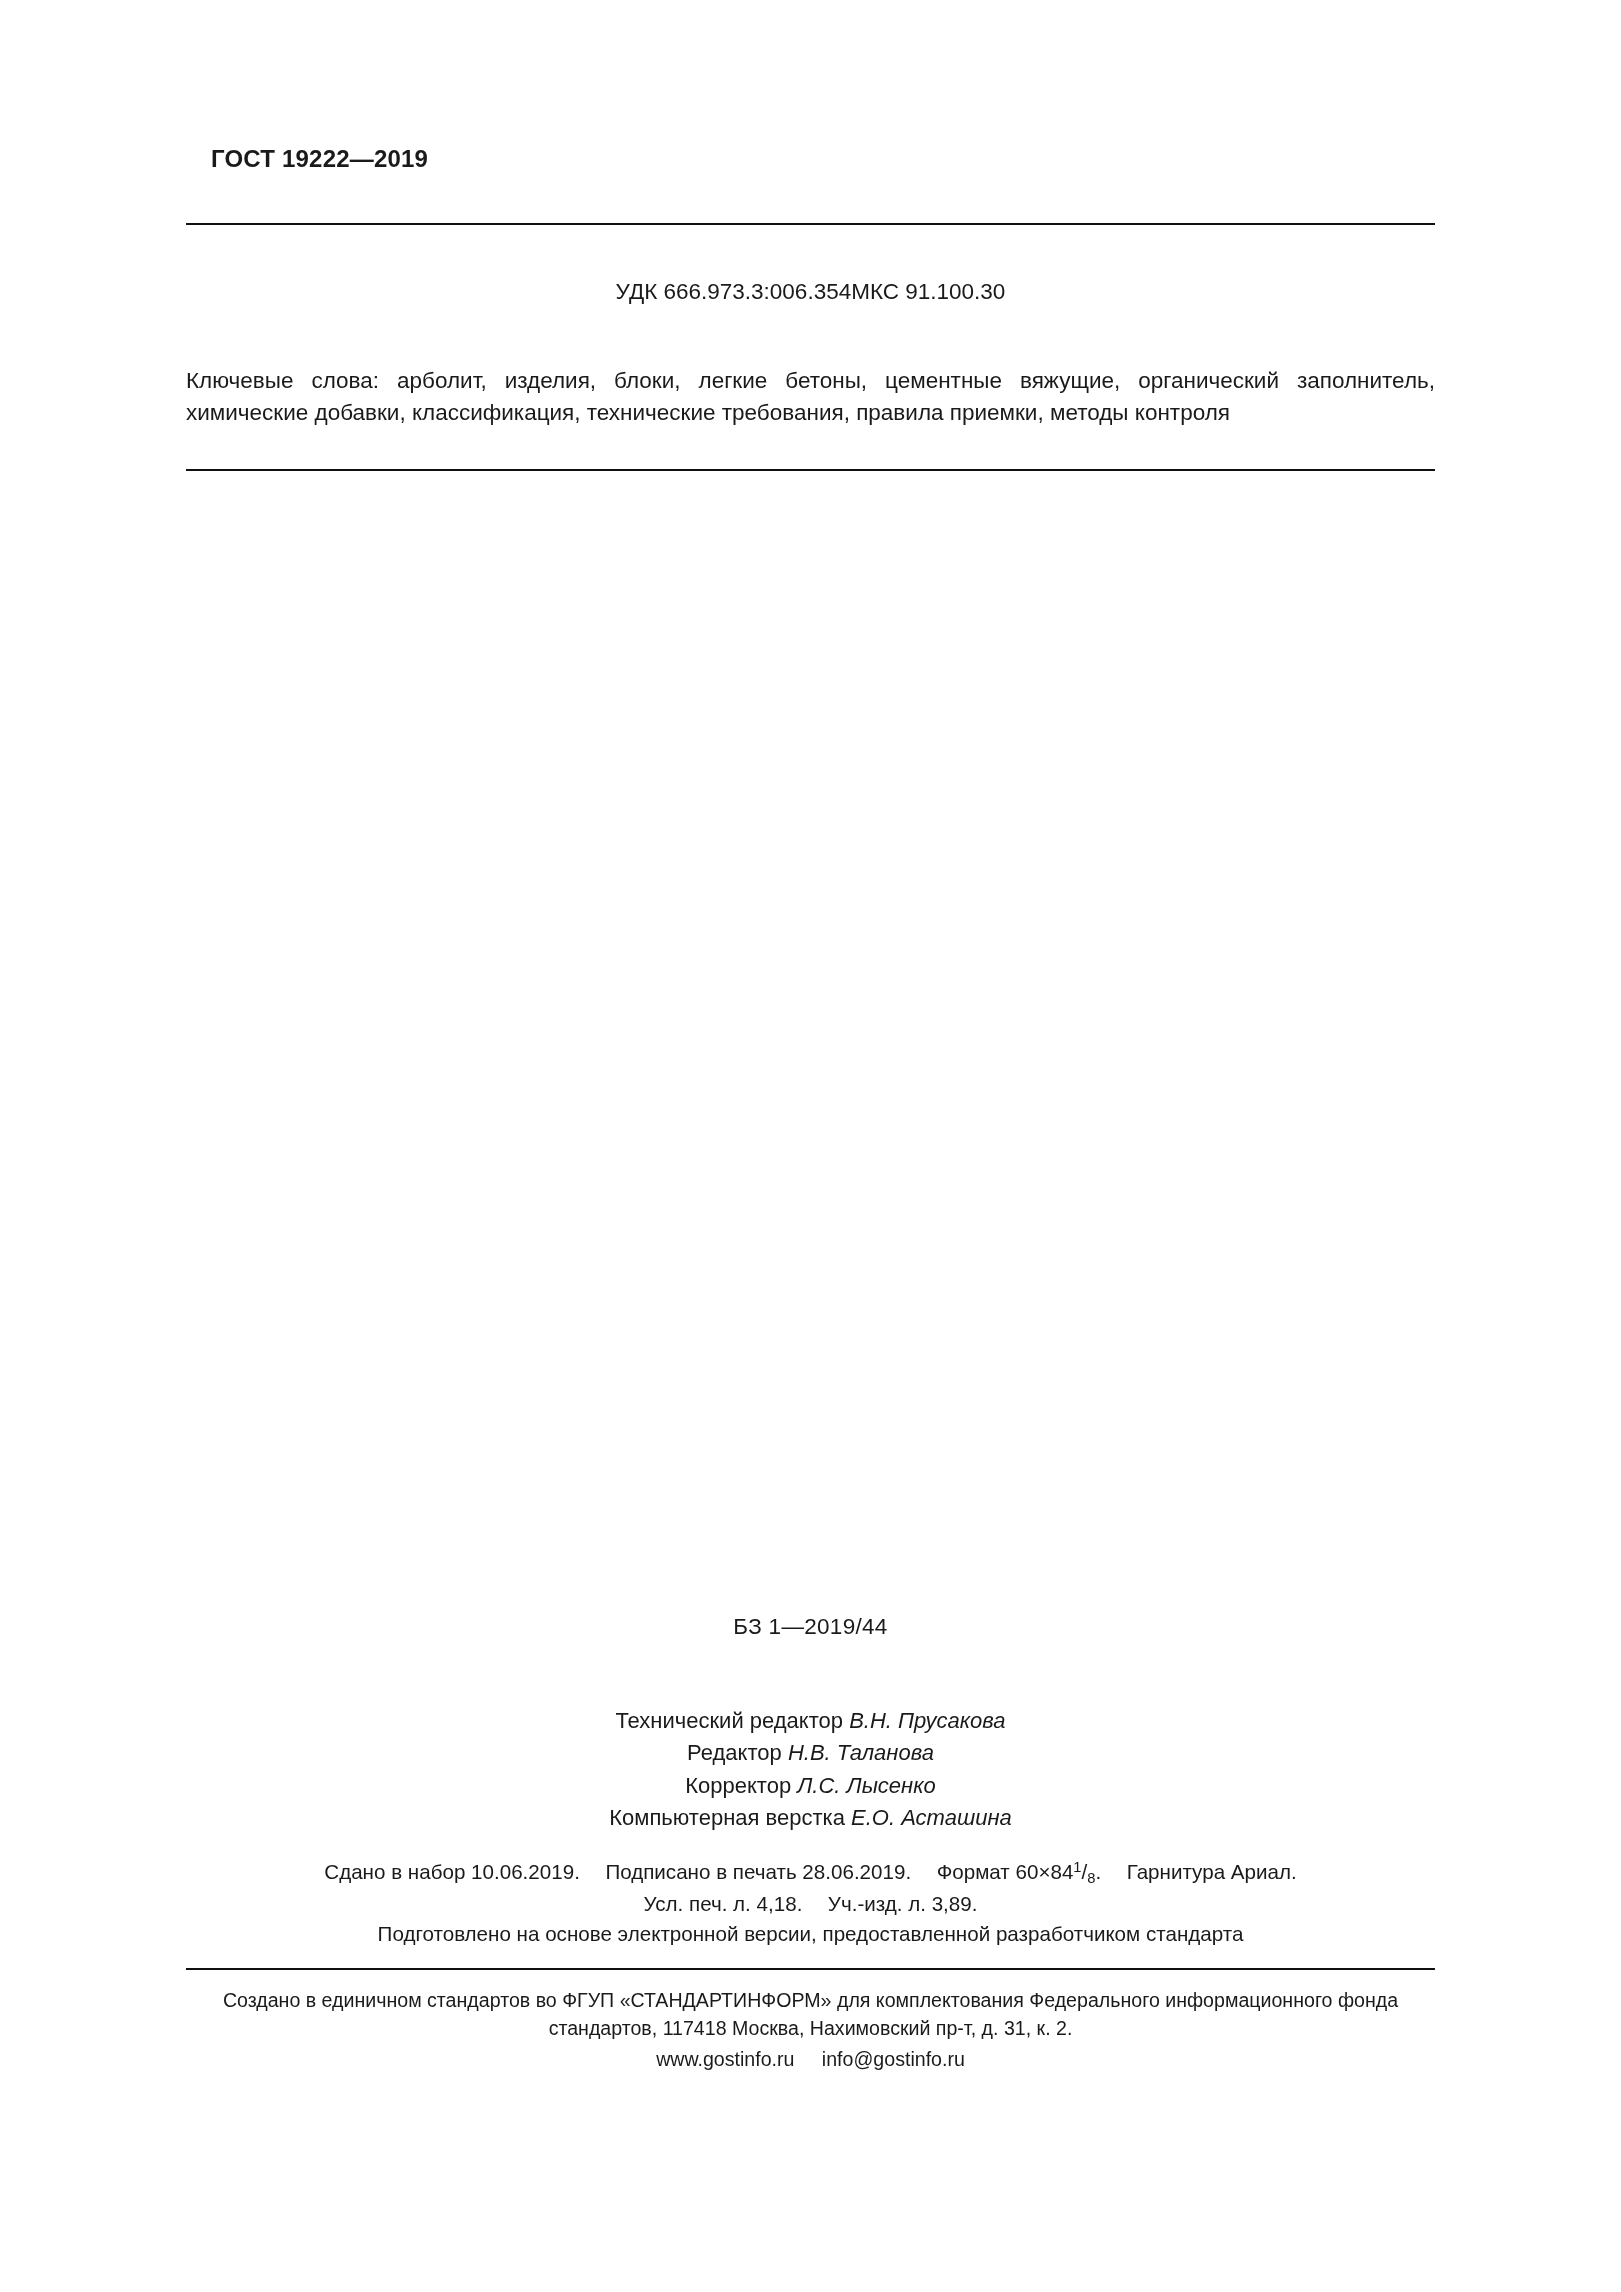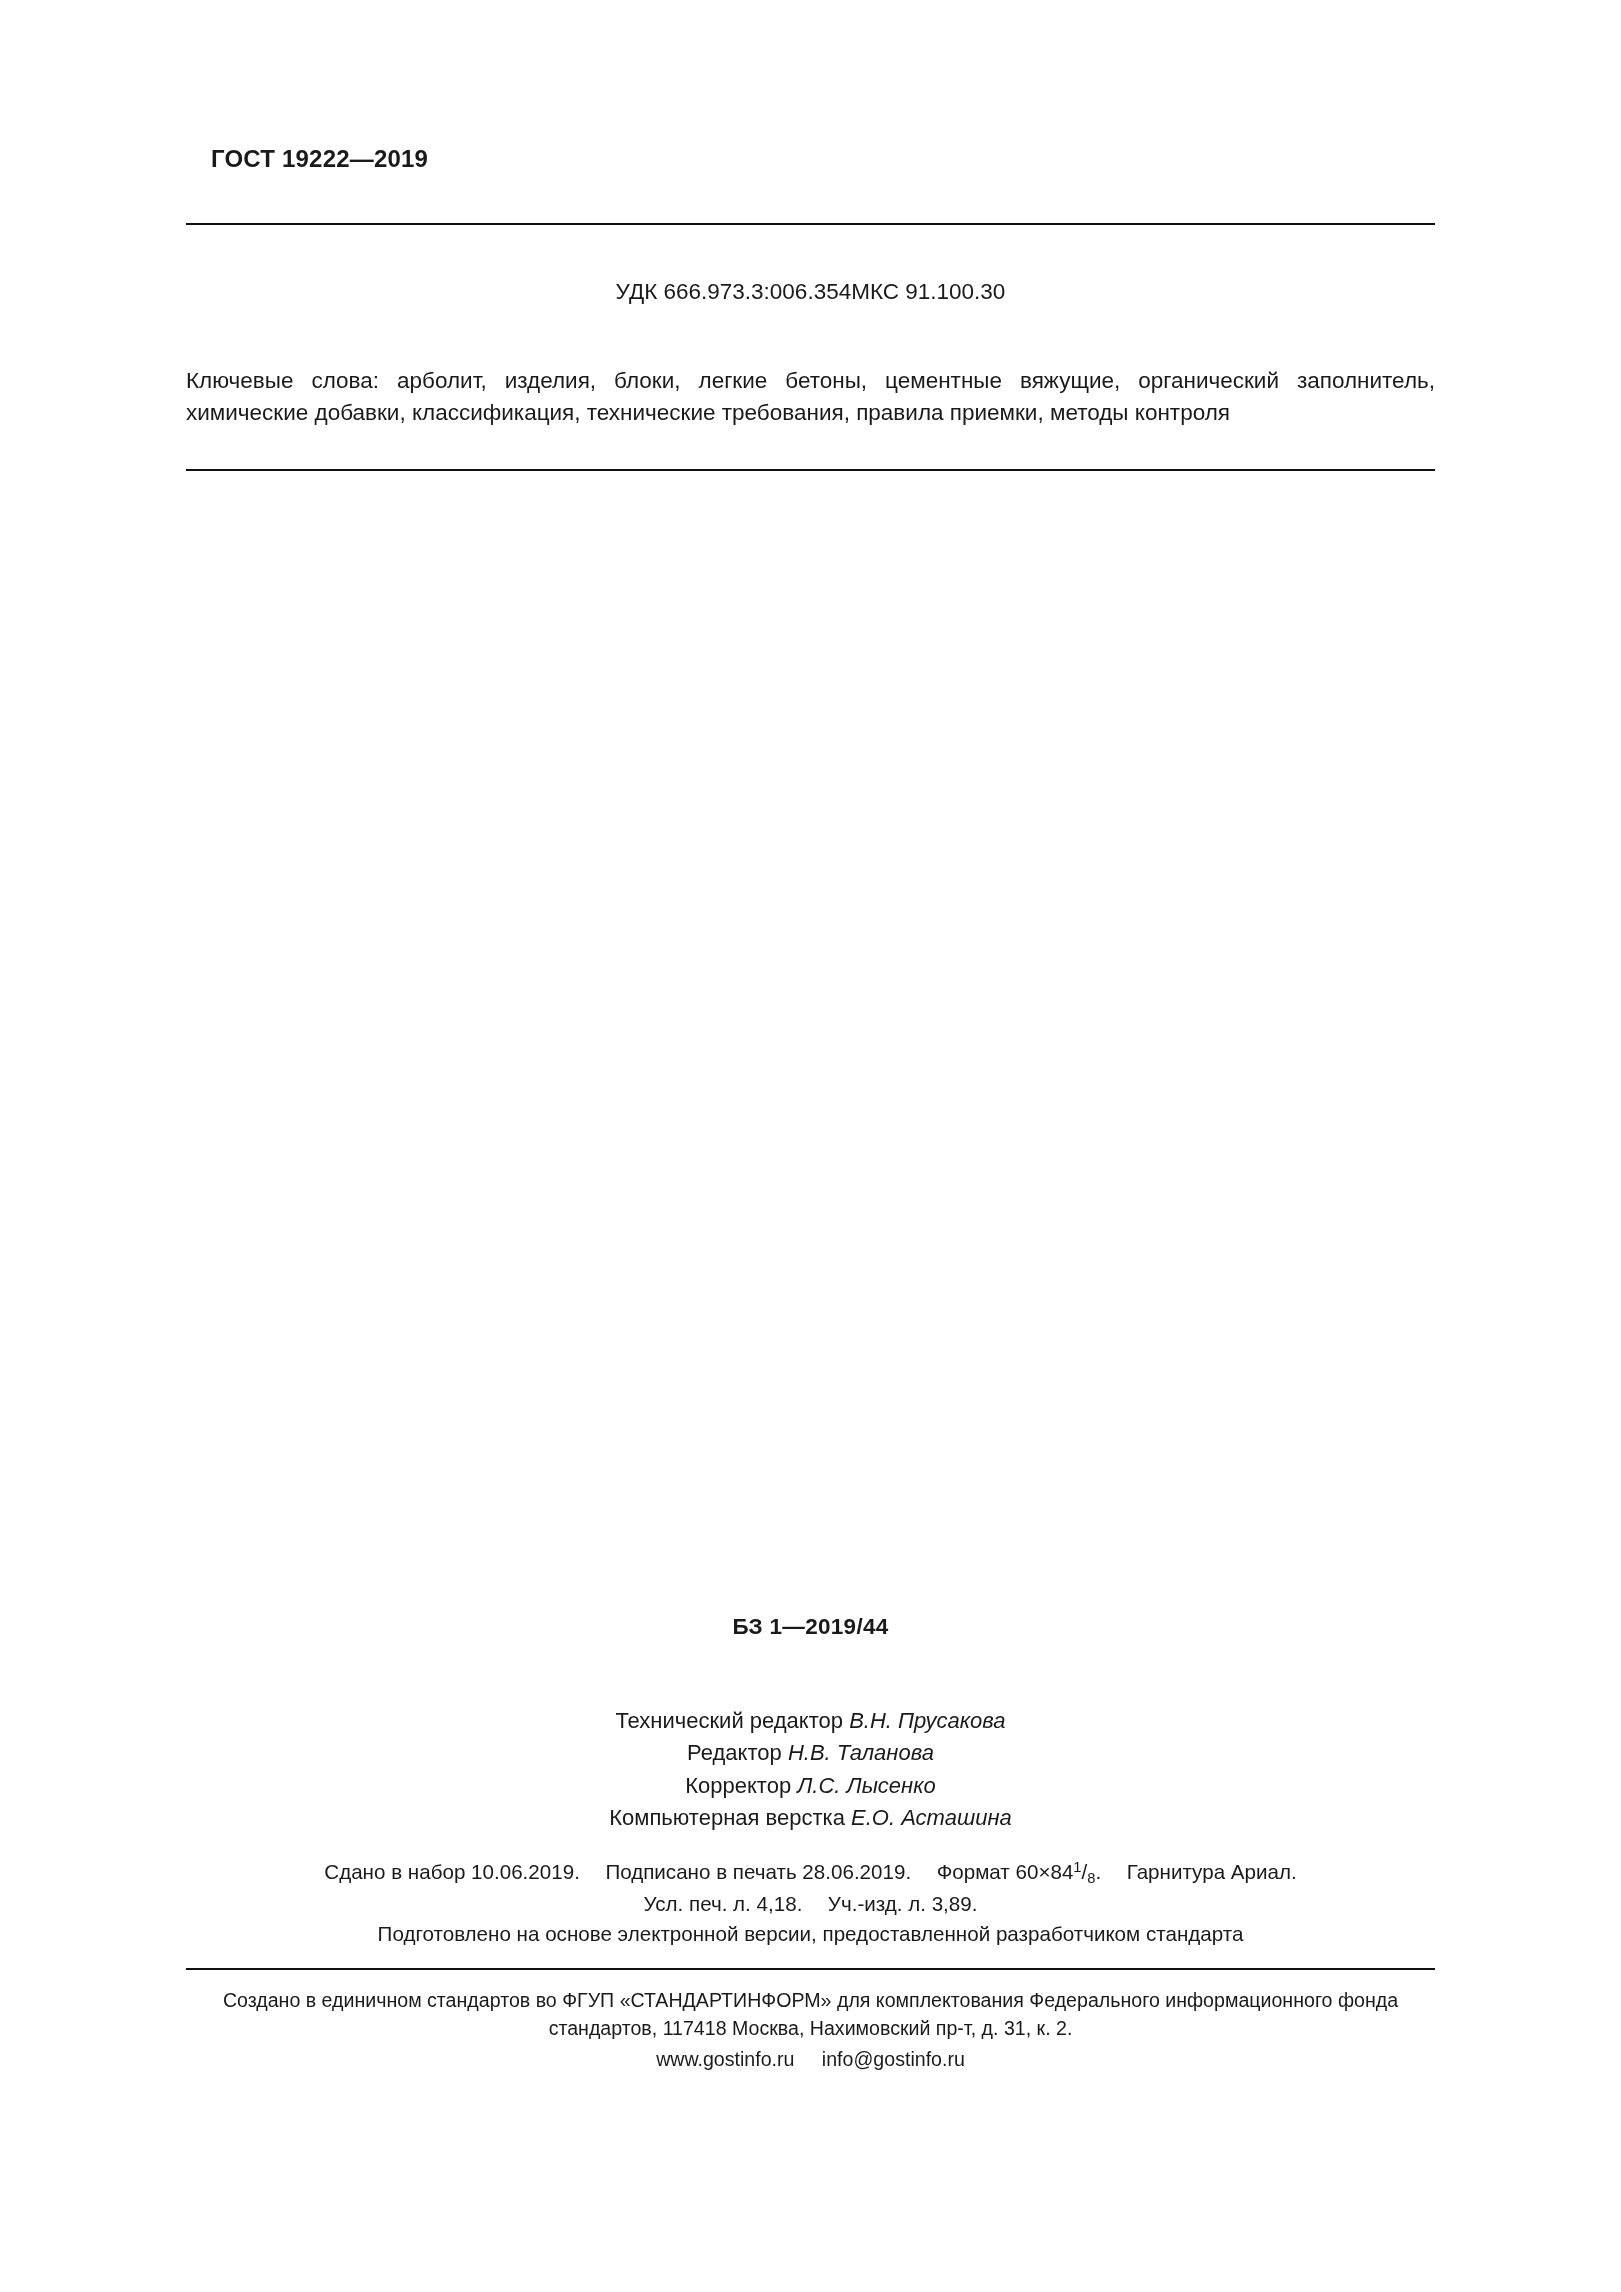--- a/index.html
+++ b/index.html
@@ -69,21 +69,21 @@
     text-align: justify;
   }
 
   .bz-code {
     position: absolute;
     top: 1614px;
     left: 0;
     right: 0;
     text-align: center;
     font-size: 22.5px;
-    font-weight: bold;
+    font-weight: normal;
     letter-spacing: 0.3px;
   }
 
   .credits {
     position: absolute;
     top: 1705px;
     left: 0;
     right: 0;
     text-align: center;
     font-size: 22px;

